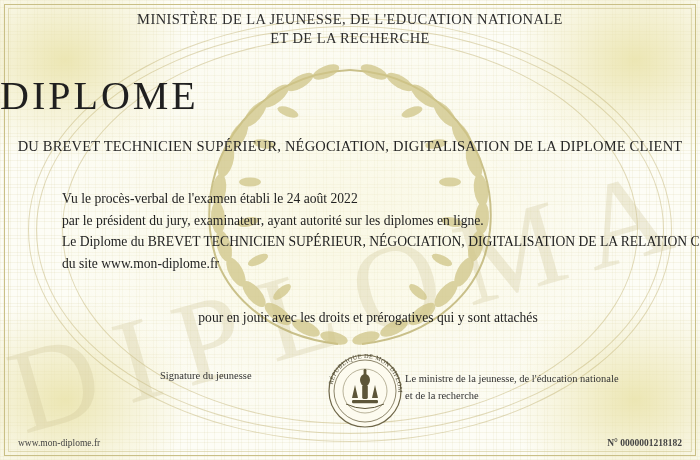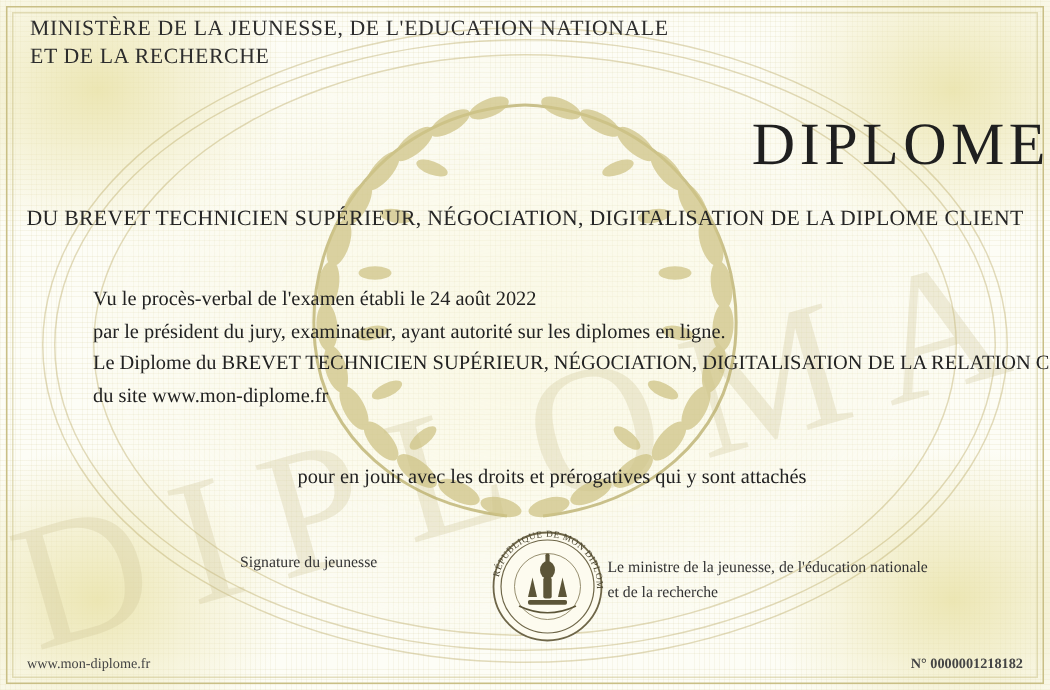--- a/index.html
+++ b/index.html
@@ -80,35 +80,34 @@
     left: 188px; top: 52px;
     width: 324px; height: 300px;
   }
 
   
   .content { position: absolute; inset: 0; }
 
   .ministry {
     position: absolute;
     left: 0; right: 0; top: 10px;
-    text-align: left;
+    text-align: center;
     font-size: 14.5px;
     letter-spacing: 0.4px;
     font-variant: small-caps;
     text-transform: uppercase;
     color: #2d2d2d;
     line-height: 19px;
-    padding-left: 20px;
   }
   .ministry .l2 { display: block; }
 
   .title {
     position: absolute;
     left: 0; right: 0; top: 72px;
-    text-align: right;
+    text-align: left;
     font-size: 40px;
     letter-spacing: 3px;
     color: #1f1f1f;
   }
 
   .subtitle {
     position: absolute;
     left: 8px; right: 8px; top: 138px;
     text-align: center;
     font-size: 14.5px;

